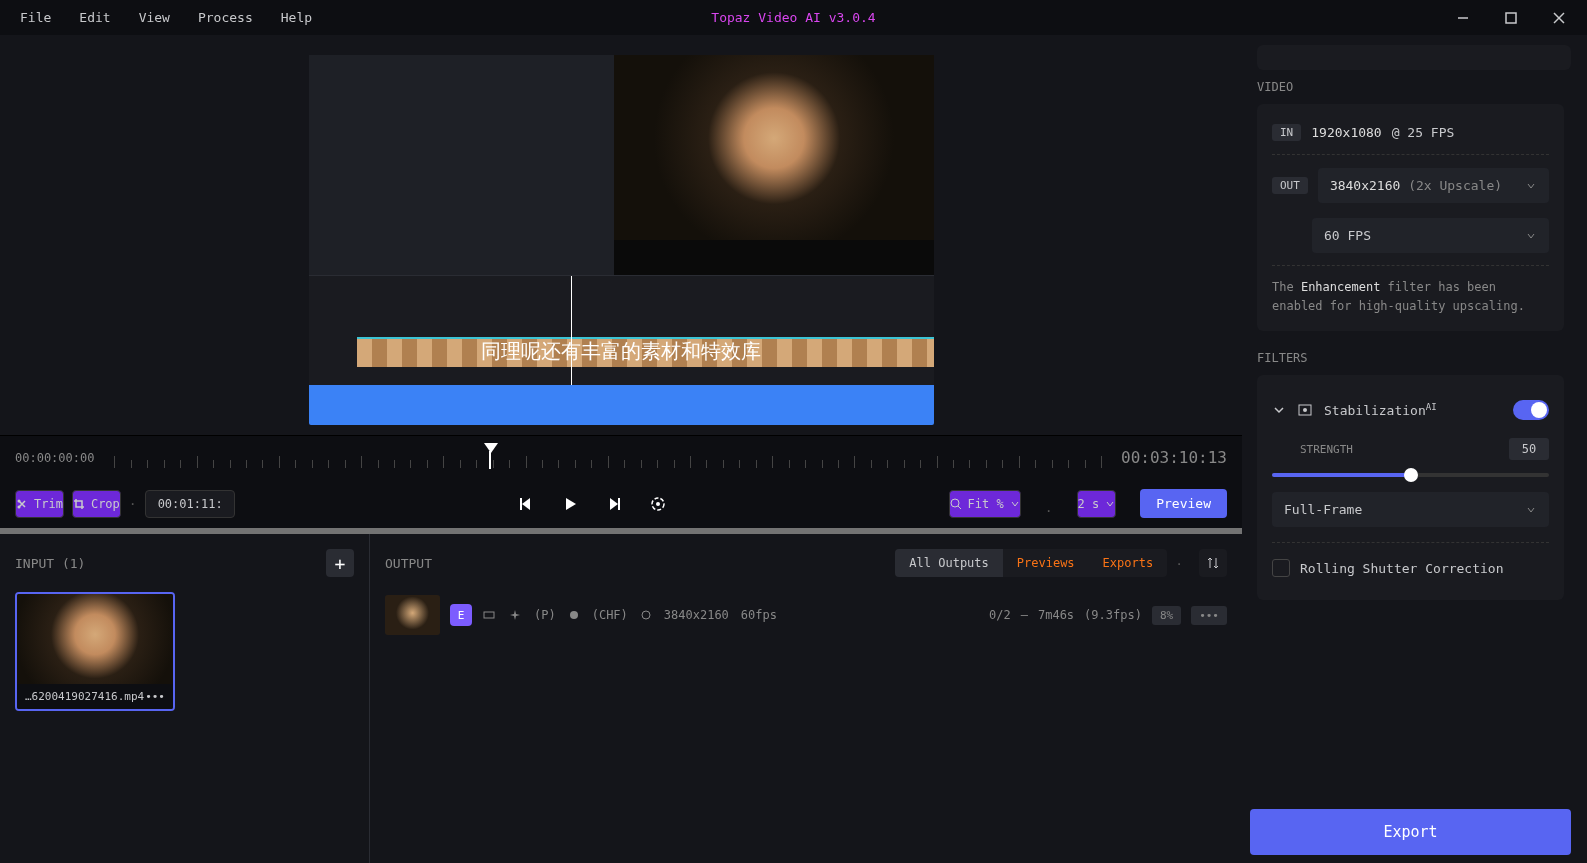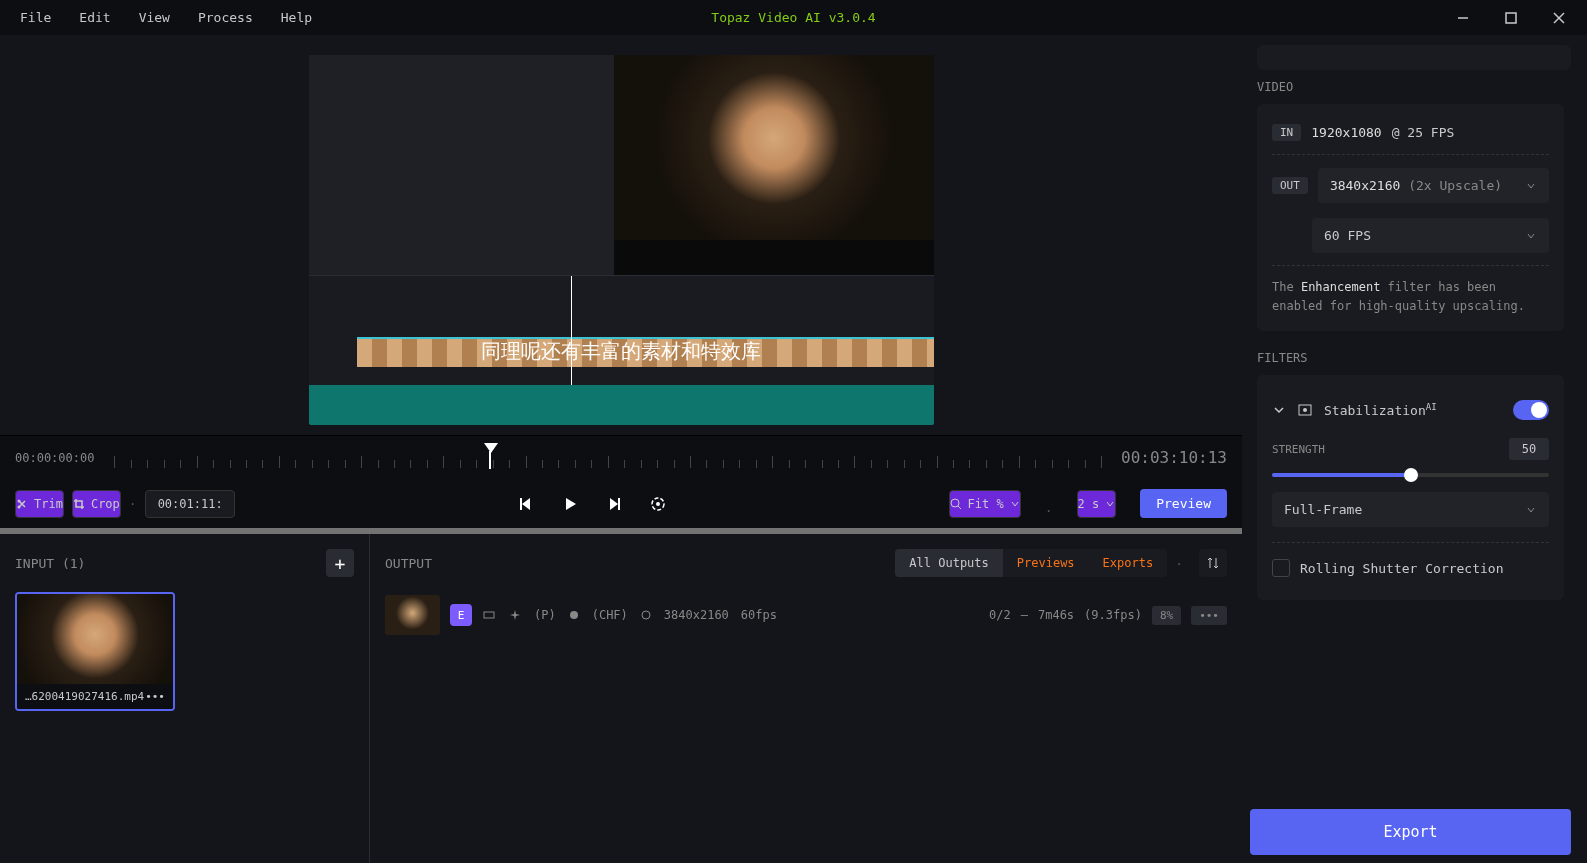--- a/index.html
+++ b/index.html
@@ -1,27 +1,27 @@
 <!DOCTYPE html>
 <html><head>
 <meta charset="utf-8">
 <style>
 *{margin:0;padding:0;box-sizing:border-box;font-family:Consolas,monospace;}
 body{background:#0d0e12;color:#c8c9cc;width:1587px;height:863px;overflow:hidden;font-size:13px;}
 .titlebar{height:35px;display:flex;align-items:center;padding:0 8px;background:#0d0e12;}
 .menu{display:flex;gap:4px;}
 .menu-item{padding:6px 12px;color:#c8c9cc;cursor:pointer;}
-.app-title{position:absolute;left:50%;transform:translateX(-50%);color:#84cc16;}
+.app-title{position:absolute;left:50%;transform:translateX(-50%);color:#d946ef;}
 .win-controls{margin-left:auto;display:flex;gap:8px;}
 .win-btn{width:40px;height:30px;display:flex;align-items:center;justify-content:center;cursor:pointer;}
 .main{display:flex;height:828px;}
 .left-col{flex:1;display:flex;flex-direction:column;background:#14151a;}
 .right-col{width:345px;background:#14151a;display:flex;flex-direction:column;padding:0 8px 0 0;overflow:hidden;}
 .preview-area{flex:1;background:#14151a;padding:20px 20px 10px;display:flex;justify-content:center;}
-.video-mock{width:625px;height:370px;background:#0f766e;border-radius:2px;position:relative;text-align:center;}
+.video-mock{width:625px;height:370px;background:#3b82f6;border-radius:2px;position:relative;text-align:center;}
 .vm-top{display:flex;height:220px;}
 .vm-library{width:305px;background:#1e2026;padding:8px;}
 .vm-player{flex:1;background:#0a0a0a;}
 .vm-face{width:100%;height:185px;background:radial-gradient(ellipse 120px 120px at 50% 45%, #d4a878 0%,#c28b5e 25%, #2a1f14 55%, #14100a 100%);position:relative;}
 .vm-subtitle{position:absolute;bottom:60px;left:50%;transform:translateX(-50%);color:#fff;font-size:20px;font-family:"Microsoft YaHei",sans-serif;white-space:nowrap;}
 .vm-timeline{height:110px;background:#1a1b20;border-top:1px solid #2a2c33;position:relative;}
 .vm-strip{position:absolute;bottom:18px;left:48px;right:0;height:30px;background:repeating-linear-gradient(90deg,#d4a878 0 15px,#b08050 15px 30px);border-top:2px solid #3cc4d4;}
 .vm-playhead{position:absolute;top:0;bottom:0;left:262px;width:1px;background:#fff;}
 .timeline-bar{height:45px;background:#0d0e12;display:flex;align-items:center;padding:0 15px;border-top:1px solid #000;}
 .time-start{color:#888;font-size:12px;}
@@ -65,21 +65,21 @@
 .info-row{display:flex;align-items:center;gap:10px;padding:5px 0;}
 .badge{padding:2px 8px;background:#2a2c33;border-radius:3px;font-size:11px;}
 .res-text{color:#ddd;font-family:Consolas,monospace;}
 .dropdown{width:100%;padding:10px 12px;background:#212329;border-radius:4px;display:flex;align-items:center;cursor:pointer;margin-top:10px;}
 .dd-arrow{margin-left:auto;}
 .status-text{color:#888;font-size:12px;line-height:1.6;margin-top:12px;padding-top:12px;border-top:1px dashed #333;}
 .status-text b{color:#ddd;font-weight:normal;}
 .filter-row{display:flex;align-items:center;gap:10px;padding:10px 0;}
 .toggle{width:36px;height:20px;background:#5865f2;border-radius:10px;position:relative;cursor:pointer;margin-left:auto;}
 .toggle-knob{width:16px;height:16px;background:#fff;border-radius:50%;position:absolute;right:2px;top:2px;}
-.strength-row{display:flex;align-items:center;gap:10px;padding:8px 0;}
+.strength-row{display:flex;align-items:center;gap:10px;padding:8px 0;margin-left:28px;}
 .strength-label{color:#888;font-size:11px;}
 .strength-val{width:40px;padding:4px;background:#2a2c33;border-radius:3px;text-align:center;font-size:12px;}
 .slider{flex:1;height:4px;background:#333;border-radius:2px;position:relative;margin:5px 0 15px;}
 .slider-fill{position:absolute;left:0;width:50%;height:100%;background:#5865f2;border-radius:2px;}
 .slider-thumb{position:absolute;left:50%;top:-5px;width:14px;height:14px;background:#fff;border-radius:50%;transform:translateX(-50%);}
 .checkbox-row{display:flex;align-items:center;gap:10px;padding:8px 0;cursor:pointer;}
 .checkbox{width:18px;height:18px;border:1px solid #444;border-radius:3px;}
 .export-btn{margin:8px;padding:14px;background:#5865f2;color:#fff;text-align:center;border-radius:4px;cursor:pointer;font-size:15px;}
 .sep-dot{color:#555;}
 .ai-sup{font-size:9px;vertical-align:super;}

